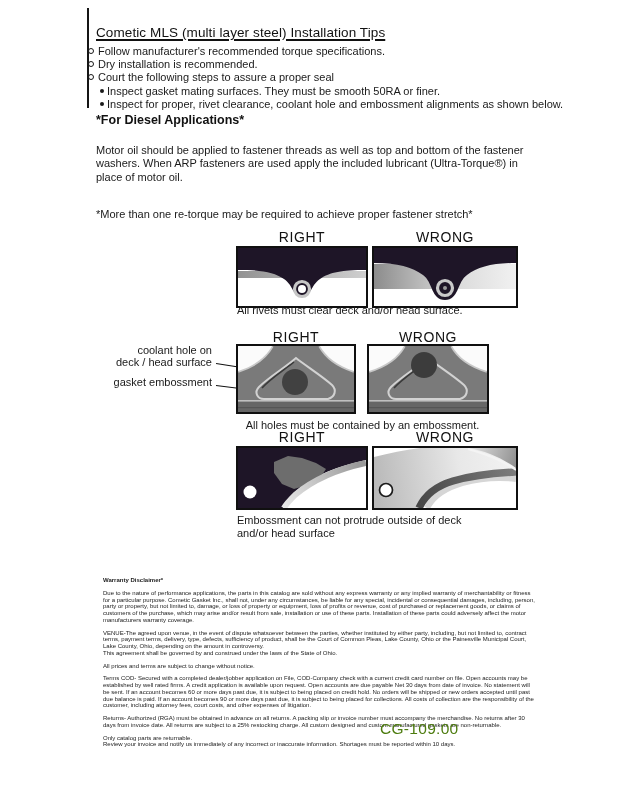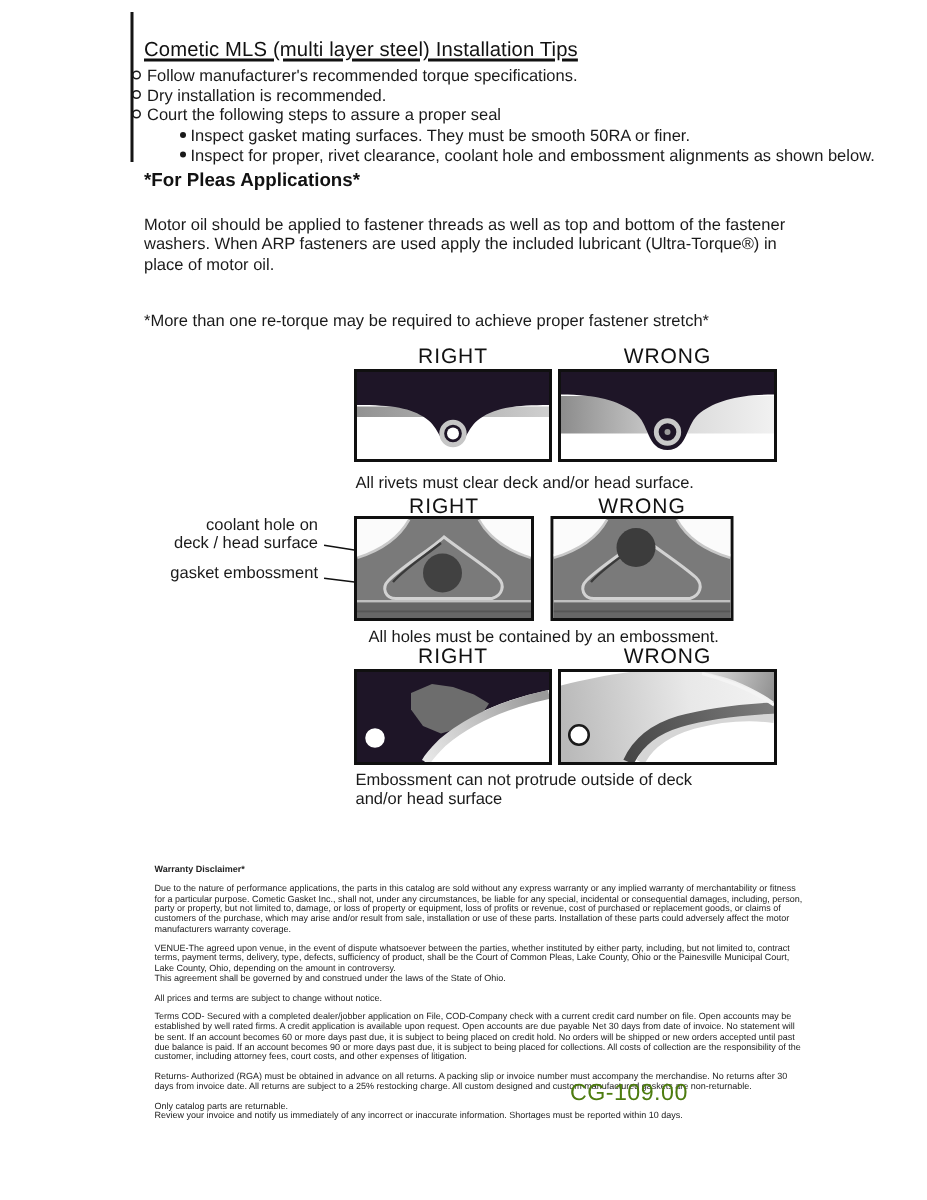--- a/index.html
+++ b/index.html
@@ -9,21 +9,21 @@
   }
   .vbar { position:absolute; left:87px; top:8px; width:2px; height:100px; background:#151515; }
 
   .title {
     position:absolute; left:96px; top:25px; font-size:13.5px; font-weight:400;
     text-decoration:underline; text-decoration-thickness:1.5px; text-underline-offset:2px;
     letter-spacing:0.1px; color:#111;
   }
   .bullets { position:absolute; left:88px; top:45px; font-size:11px; line-height:13.2px; width:460px; }
   .brow { white-space:nowrap; }
-  .sub { padding-left:32px; }
+  .sub { padding-left:12px; }
   .odot { display:inline-block; width:4px; height:4px; border:1px solid #1a1a1a; border-radius:50%; margin-right:4px; vertical-align:1.5px; }
   .fdot { display:inline-block; width:4px; height:4px; background:#1a1a1a; border-radius:50%; margin-right:3px; vertical-align:1.5px; }
 
   .dieselh { position:absolute; left:96px; top:113px; font-size:12.5px; font-weight:700; color:#111; }
   .para { position:absolute; left:96px; width:446px; font-size:11px; line-height:13.4px; }
   .p1 { top:133px;margin-top:11px; }
   .p2 { top:165px; }
   .pnote { top:208px; }
 
   .dlabel { position:absolute; font-size:14px; letter-spacing:0.6px; color:#111; text-align:center; }
@@ -50,21 +50,21 @@
   <div class="title">Cometic MLS (multi layer steel) Installation Tips</div>
 
   <div class="bullets">
     <div class="brow"><span class="odot"></span><span>Follow manufacturer's recommended torque specifications.</span></div>
     <div class="brow"><span class="odot"></span><span>Dry installation is recommended.</span></div>
     <div class="brow"><span class="odot"></span><span>Court the following steps to assure a proper seal</span></div>
     <div class="brow sub"><span class="fdot"></span><span>Inspect gasket mating surfaces.  They must be smooth 50RA or finer.</span></div>
     <div class="brow sub"><span class="fdot"></span><span>Inspect for proper, rivet clearance, coolant hole and embossment alignments as shown below.</span></div>
   </div>
 
-  <div class="dieselh">*For Pleas Applications*</div>
+  <div class="dieselh">*For Diesel Applications*</div>
   <div class="para p1">Motor oil should be applied to fastener threads as well as top and bottom of the fastener washers. When ARP fasteners are used apply the included lubricant (Ultra-Torque®) in place of motor oil.</div>
   <div class="para pnote">*More than one re-torque may be required to achieve proper fastener stretch*</div>
 
   <div class="dlabel" style="left:236px;width:132px;top:229px;">RIGHT</div>
   <div class="dlabel" style="left:372px;width:146px;top:229px;">WRONG</div>
 
   <div class="dbox" style="left:236px;top:246px;">
     <svg width="128" height="58" viewBox="0 0 128 58">
       <defs>
         <linearGradient id="g1r" x1="0" y1="0" x2="1" y2="0">
@@ -90,21 +90,21 @@
         </linearGradient>
       </defs>
       <rect width="142" height="58" fill="#ffffff"></rect>
       <rect x="0" y="16" width="142" height="25" fill="url(#g1w)"></rect>
       <path d="M0,0 H142 V15 C118,15 104,19 93,27 C83,34 85,52 71,52 C57,52 59,34 49,27 C38,19 24,15 0,15 Z" fill="#1e1527"></path>
       <circle cx="71" cy="40" r="7.5" fill="#1e1527" stroke="#c9c9c9" stroke-width="3.2"></circle>
       <circle cx="71" cy="40" r="2" fill="#9a9a9a"></circle>
     </svg>
   </div>
 
-  <div class="caption" style="left:237px;top:316px;">All rivets must clear deck and/or head surface.</div>
+  <div class="caption" style="left:237px;top:304px;">All rivets must clear deck and/or head surface.</div>
 
   <div class="dlabel" style="left:236px;width:120px;top:329px;">RIGHT</div>
   <div class="dlabel" style="left:367px;width:122px;top:329px;">WRONG</div>
 
   <div class="callout" style="top:345px;">
     <div>coolant hole on</div>
     <div>deck / head surface</div>
   </div>
   <div class="callout" style="top:377px;">gasket embossment</div>
 

